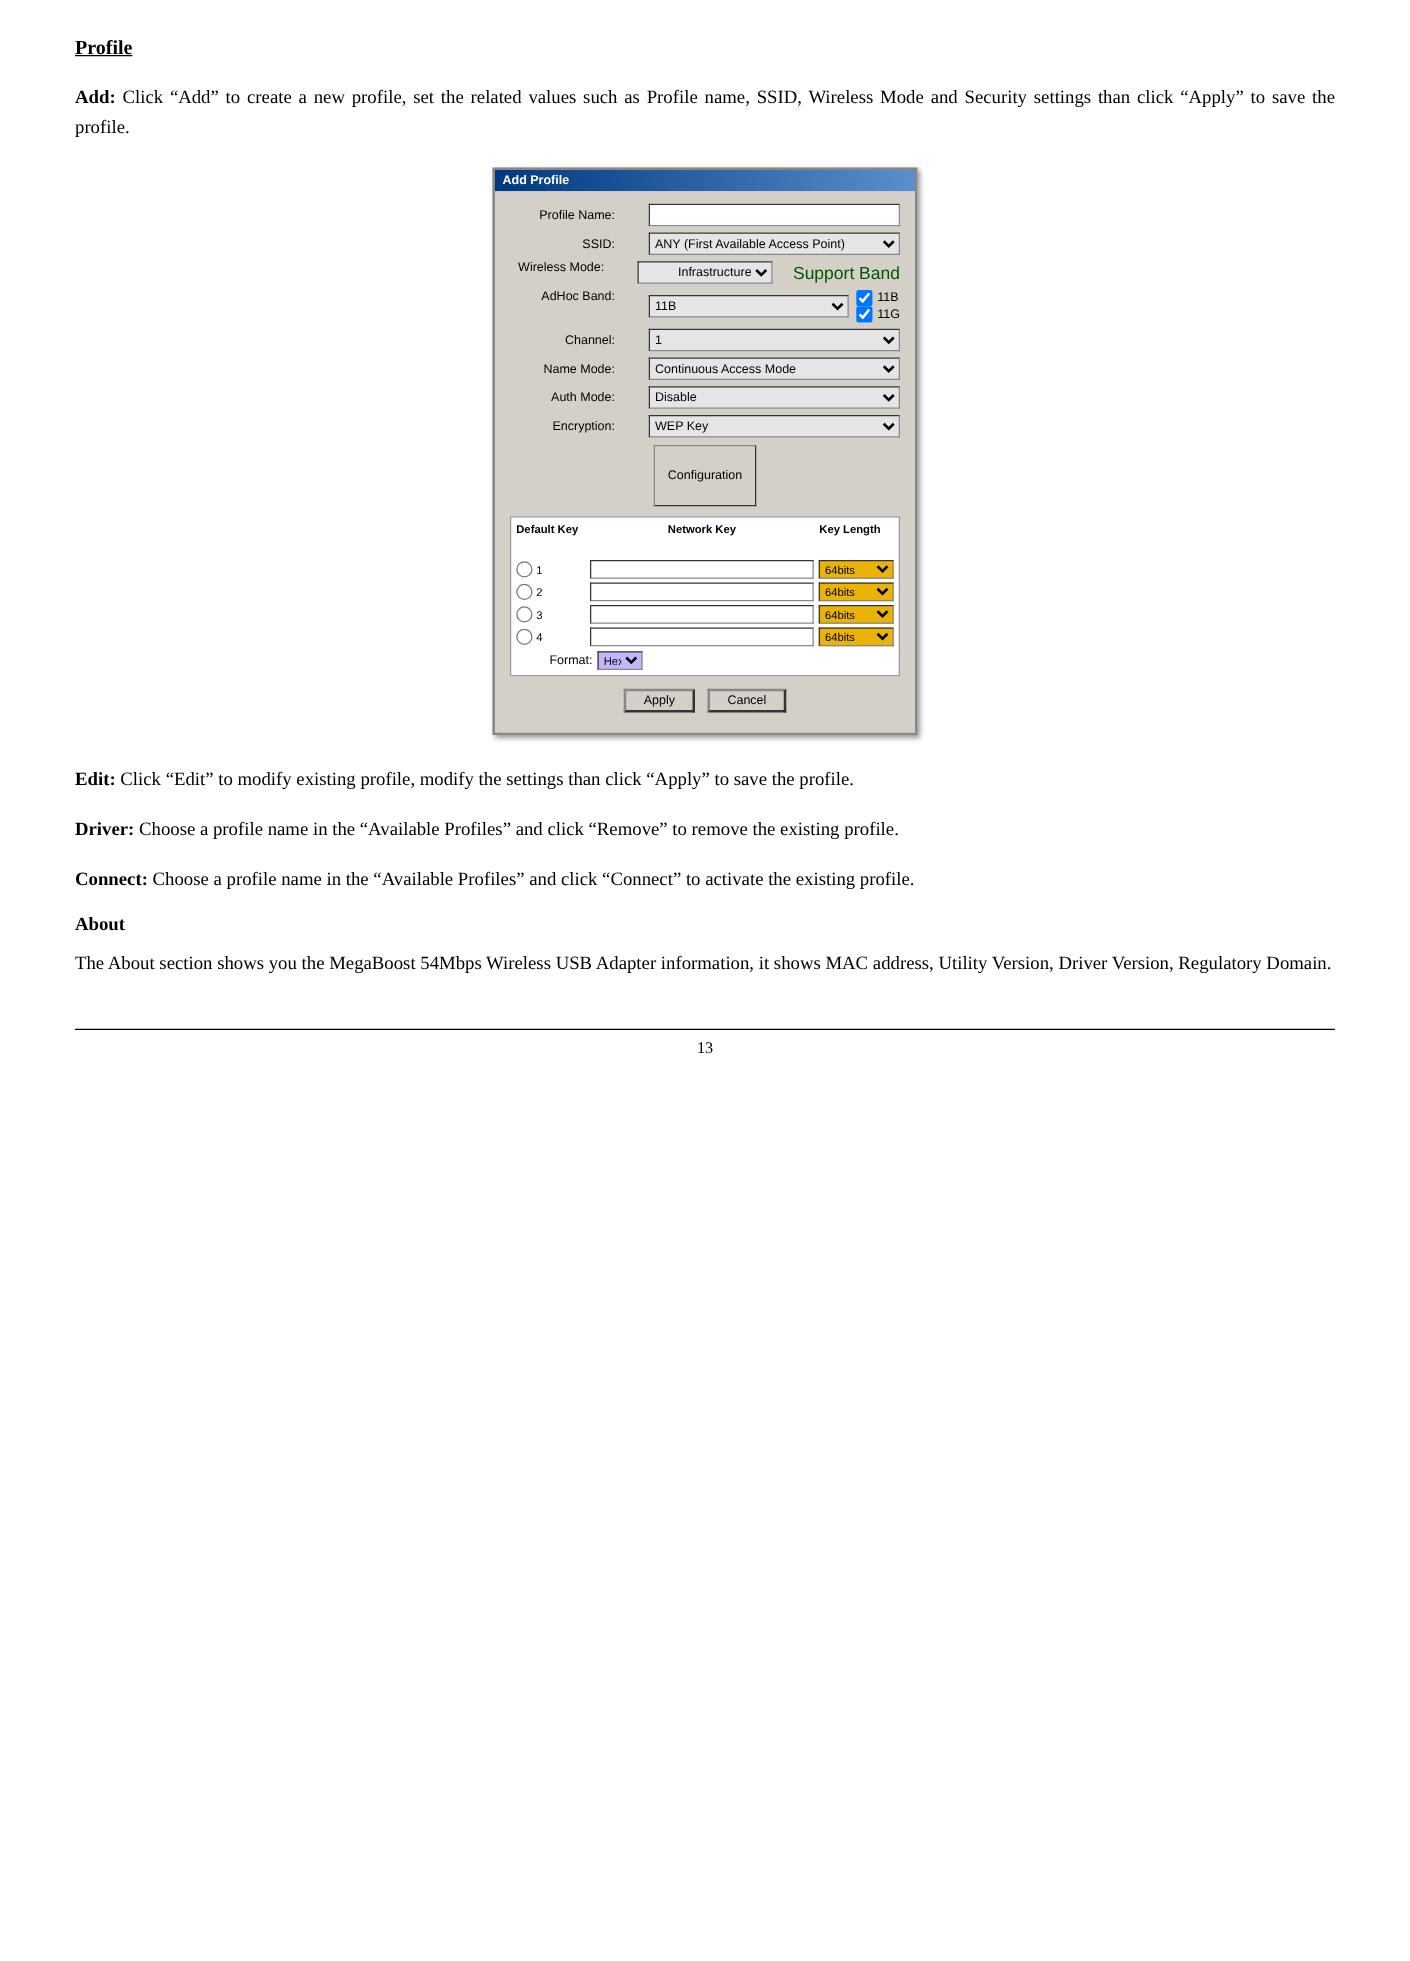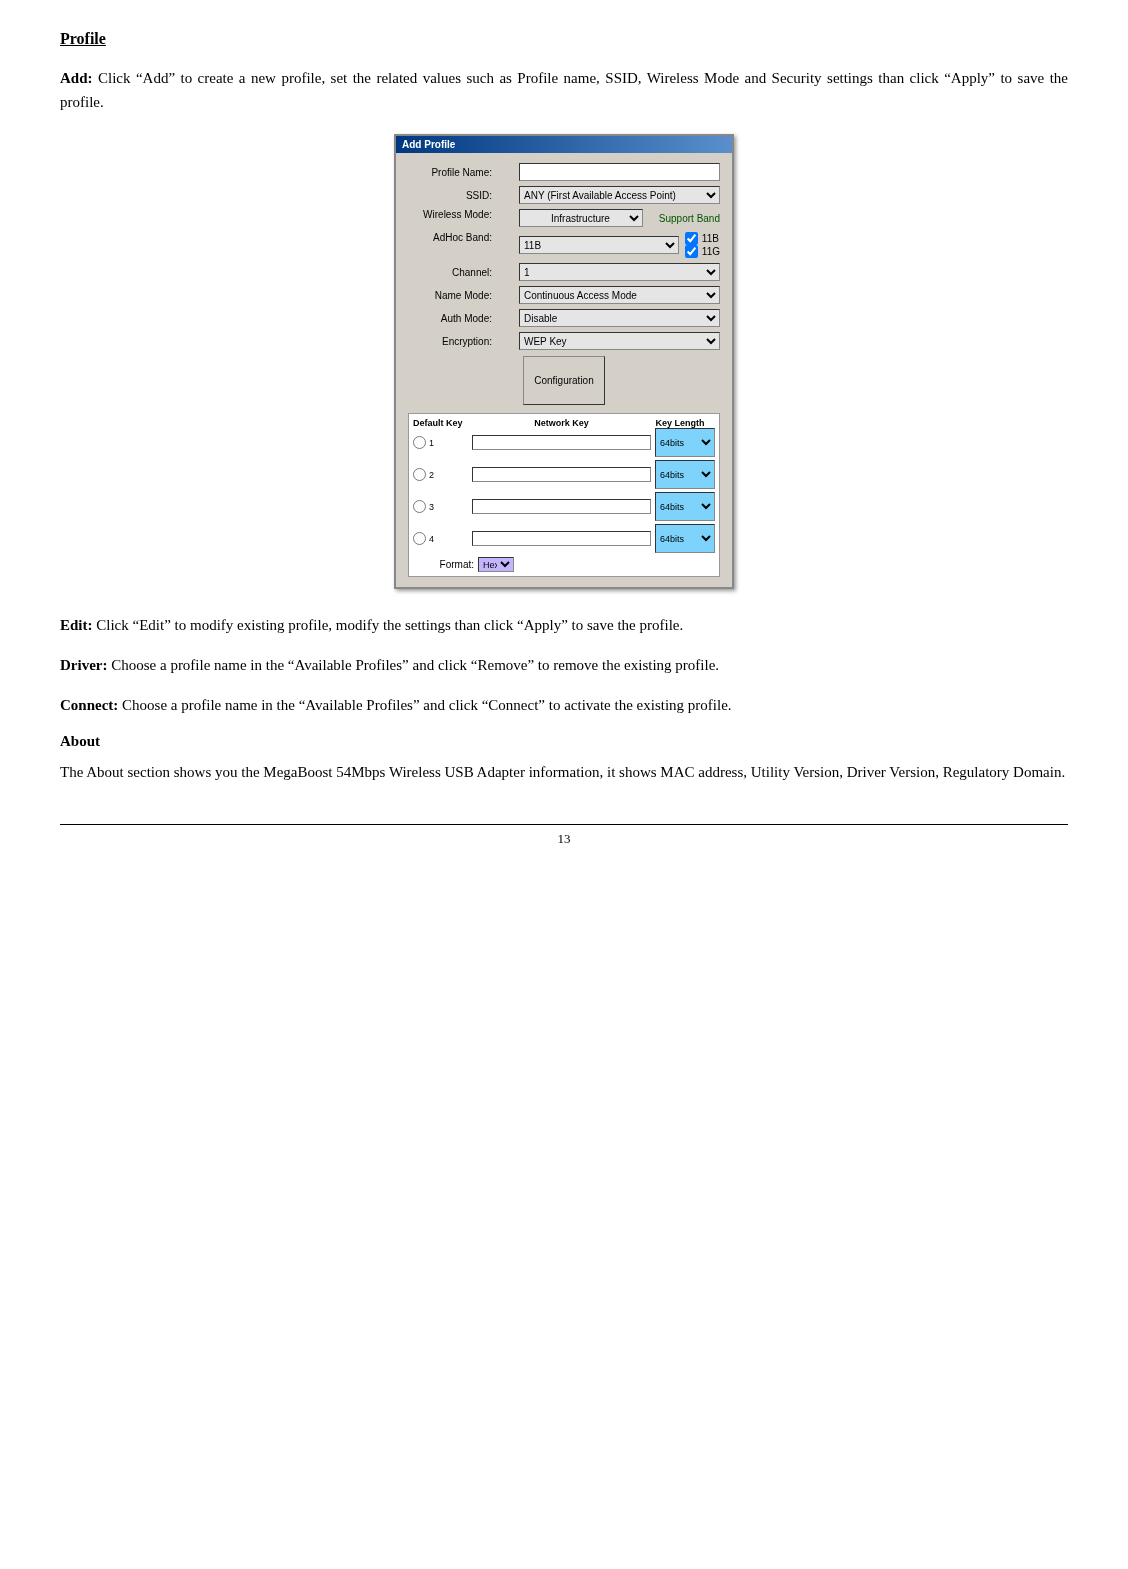--- a/index.html
+++ b/index.html
@@ -130,21 +130,21 @@
       margin-top: 8px;
       border: 1px solid #999;
       background: white;
       padding: 4px;
     }
 
     .key-table-header {
       display: flex;
       font-size: 9px;
       font-weight: bold;
-      margin-bottom: 0;
+      margin-bottom: 20px;
     }
 
     .key-table-header .col-default { width: 65px; }
     .key-table-header .col-network { flex: 1; text-align: center; }
     .key-table-header .col-length { width: 70px; text-align: center; }
 
     .key-row {
       display: flex;
       align-items: center;
       margin-bottom: 3px;
@@ -164,22 +164,22 @@
     .key-input-col {
       flex: 1;
       height: 15px;
       background: white;
       border: 1px inset #888;
       margin-right: 4px;
     }
 
     .key-select-col {
       width: 66px;
-      height: 29px;
-      background: #7dd3fc;
+      height: 15px;
+      background: #eab308;
       border: 1px inset #888;
       font-size: 9px;
     }
 
     .format-row {
       display: flex;
       align-items: center;
       margin-top: 4px;
     }
 
@@ -255,21 +255,21 @@
         </select>
       </div>
 
       <div class="form-row" style="align-items:flex-start;">
         <span class="form-label">Wireless Mode:</span>
         <div style="flex:1; display:flex; flex-direction:column;">
           <div style="display:flex; align-items:center;">
             <select class="form-select" style="flex:1; margin-right:6px;padding-left:27px;">
               <option>Infrastructure</option>
             </select>
-            <span style="font-size:10px; color:#005500; white-space:nowrap;margin-left:10px;">Support Band</span>
+            <span style="font-size:14px; color:#005500; white-space:nowrap;margin-left:10px;">Support Band</span>
           </div>
         </div>
       </div>
 
       <div class="form-row" style="align-items:flex-start;">
         <span class="form-label">AdHoc Band:</span>
         <div style="flex:1; display:flex; align-items:center;">
           <select class="form-select" style="flex:1; margin-right:6px;">
             <option>11B</option>
           </select>
@@ -367,20 +367,24 @@
         </div>
 
         <div class="format-row">
           <span class="format-label">Format:</span>
           <select class="format-select">
             <option>Hex</option>
           </select>
         </div>
       </div>
 
+      <div class="dialog-buttons">
+        <button class="dlg-btn apply-btn">Apply</button>
+        <button class="dlg-btn">Cancel</button>
+      </div>
 
     </div>
   </div>
 </div>
 
 <div class="section-block">
   <span class="label">Edit:</span><span> Click “Edit” to modify existing profile, modify the settings than click “Apply” to save the profile.</span>
 </div>
 
 <div class="section-block">

